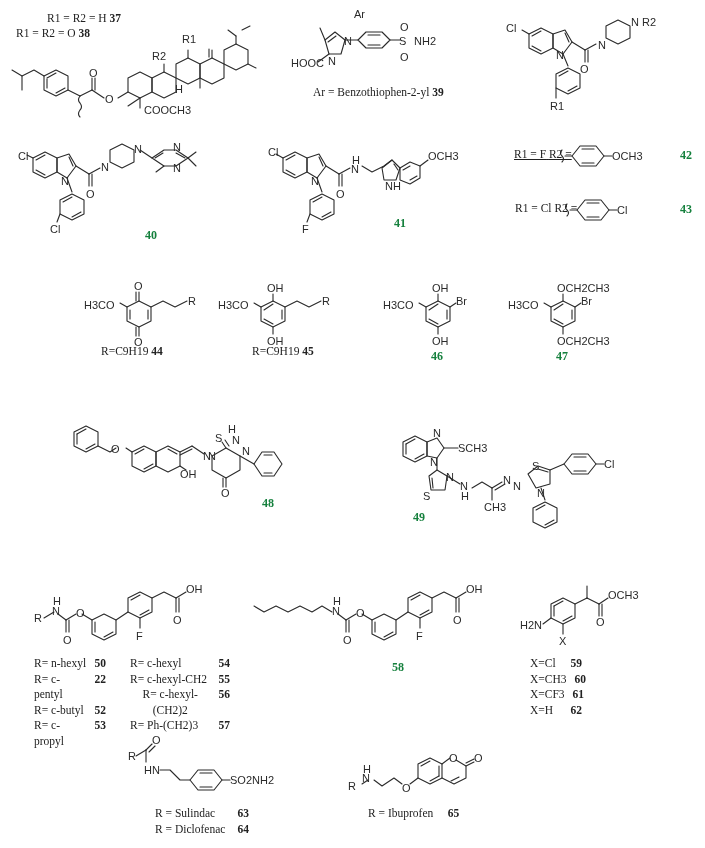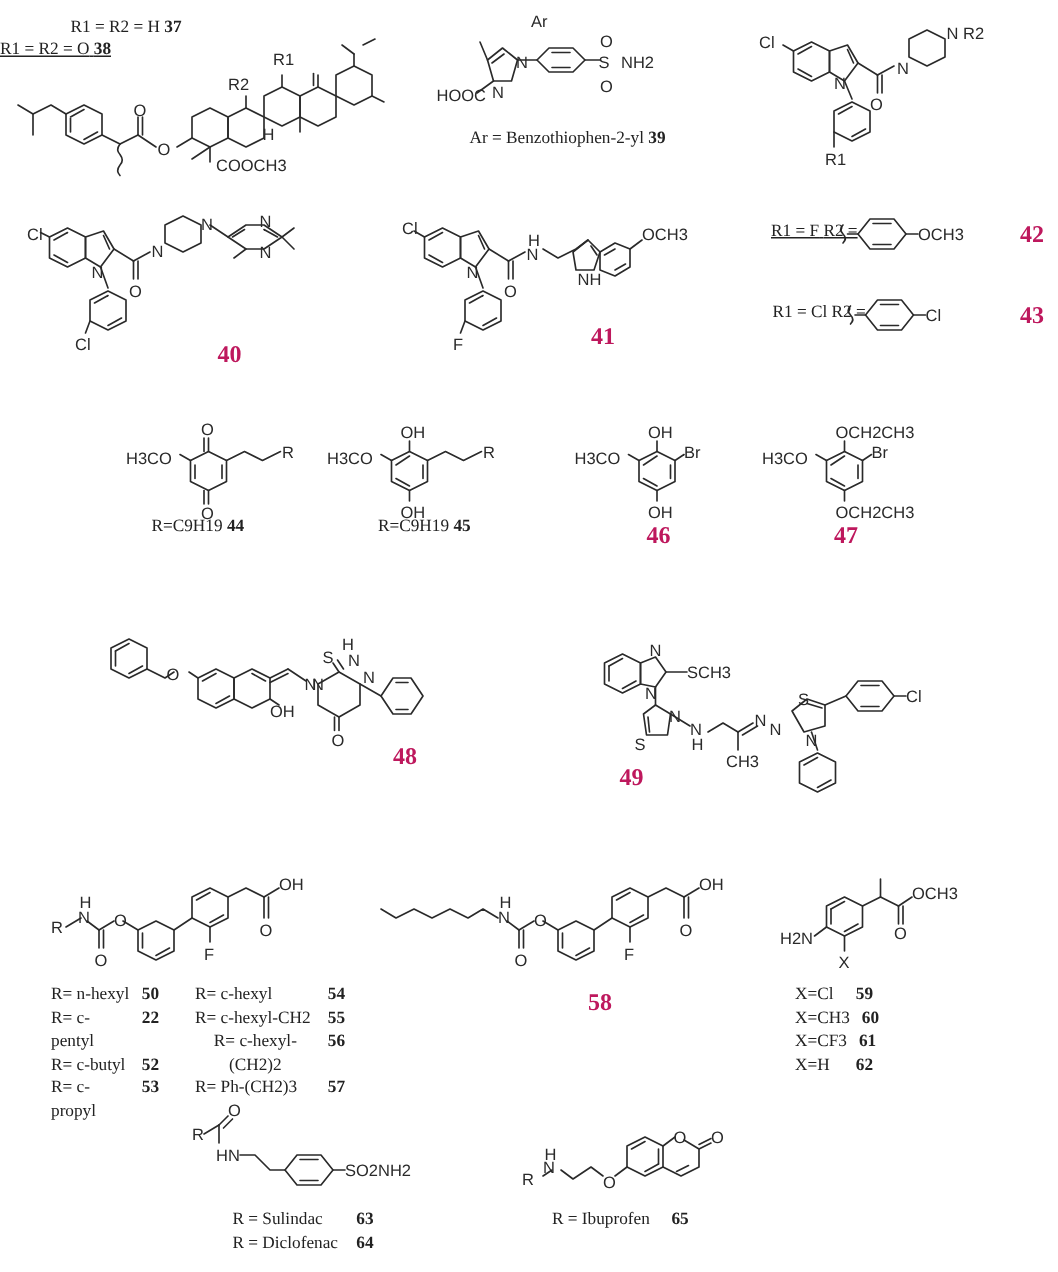--- a/index.html
+++ b/index.html
@@ -5,21 +5,21 @@
   html, body { margin: 0; padding: 0; background: #ffffff; }
   body { width: 705px; height: 848px; position: relative; overflow: hidden;
          font-family: "Liberation Serif", serif; color: #1a1a1a; }
   .canvas { position: absolute; left: 0; top: 0; width: 705px; height: 848px; }
   svg.chem { position: absolute; left: 0; top: 0; width: 705px; height: 848px; }
   svg.chem line, svg.chem polyline, svg.chem polygon, svg.chem path {
     stroke: #2a2a2a; stroke-width: 1.1; fill: none; stroke-linecap: round; stroke-linejoin: round; }
   svg.chem text { font-family: "Liberation Sans", sans-serif; font-size: 11px; fill: #2a2a2a; }
   .lbl { position: absolute; font-family: "Liberation Serif", serif; font-size: 11.5px; color: #222; white-space: nowrap; }
   .num { font-weight: bold; }
-  .cap { position: absolute; font-family: "Liberation Serif", serif; font-size: 16px; font-weight: bold; color: #be185d; }
+  .cap { position: absolute; font-family: "Liberation Serif", serif; font-size: 12px; font-weight: bold; color: #15803d; }
   .rowlist { position: absolute; font-family: "Liberation Serif", serif; font-size: 11.5px; color: #222; line-height: 15.5px; }
   .rowlist .r { display: flex; justify-content: space-between; }
   .rowlist .r span.n { font-weight: bold; margin-left: 8px; }
 </style>
 </head>
 <body>
 
 <div class="canvas">
 
 <svg class="chem" viewBox="0 0 705 848">
@@ -446,21 +446,21 @@
   <text x="363" y="773">H</text>
   <text x="362" y="782">N</text>
   <text x="402" y="792">O</text>
   <text x="449" y="762">O</text>
   <text x="474" y="762">O</text>
 </svg>
 
 <div class="lbl" style="left:10px; top:12px;margin-left:37px;">
   <span>R1 = R2 = H</span> <span class="num">37</span>
 </div>
-<div class="lbl" style="left:0; top:27px;text-decoration:underline;">
+<div class="lbl" style="left:16px; top:27px;">
   <span>R1 = R2 = O</span> <span class="num">38</span>
 </div>
 
 <div class="lbl" style="left:313px; top:86px;">
   <span>Ar = Benzothiophen-2-yl</span> <span class="num">39</span>
 </div>
 
 <div class="lbl" style="left:514px; top:148px;text-decoration:underline;">
   <span>R1 = F</span>&nbsp;<span>R2 =</span>
 </div>

